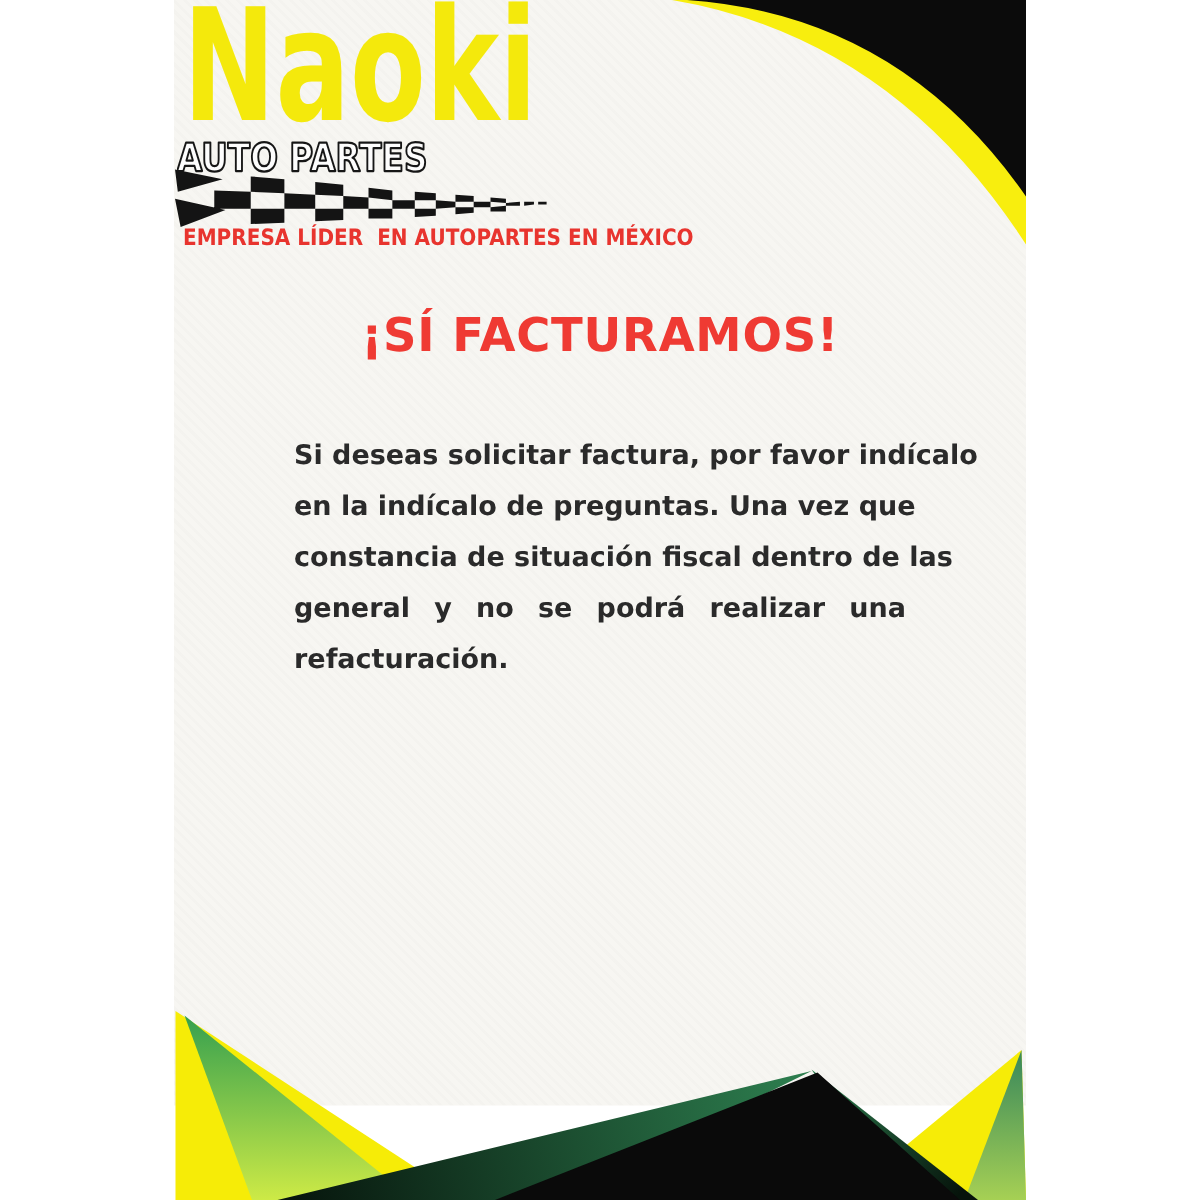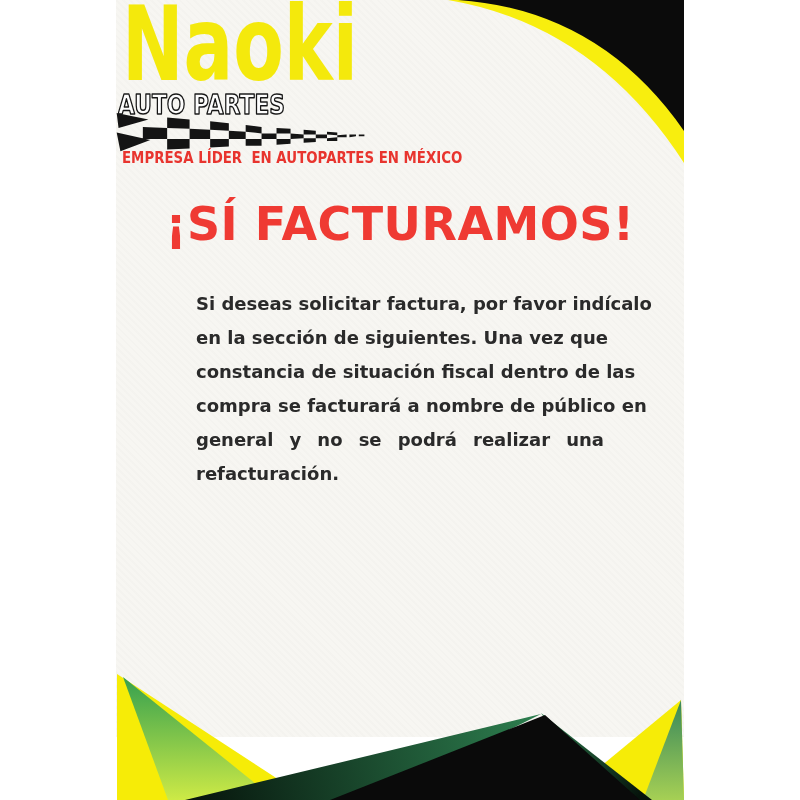--- a/index.html
+++ b/index.html
@@ -18,21 +18,21 @@
   .logo-svg{left:2px;top:0;width:260px;height:100px;}
   .subtitle-svg{left:2px;top:90px;width:190px;height:30px;}
   .flag-svg{left:0;top:112px;width:250px;height:43px;}
   .tagline{
     left:6px;top:149px;white-space:pre;
     font-size:15px;font-weight:bold;color:#e8342e;
     transform:scaleX(0.89);transform-origin:left top;line-height:18px;
   }
   .heading{
     left:0;top:204px;width:568px;text-align:center;
-    font-size:46px;font-weight:bold;letter-spacing:0.5px;
+    font-size:31px;font-weight:bold;letter-spacing:0.5px;
     color:#ef3a33;line-height:40px;
   }
   .body-block{
     left:80px;top:287px;width:408px;
     font-size:18px;font-weight:bold;color:#2a2a2a;
   }
   .jline{
     line-height:34px;text-align:justify;text-align-last:justify;
     -moz-text-align-last:justify;white-space:nowrap;
   }
@@ -92,23 +92,22 @@
              M249,24 L256,24 L256,26 L249,27 Z
              M259,24 L265,24 L265,26 L259,26 Z" fill="#141414"></path>
   </svg>
 
   <div class="abs tagline">EMPRESA LÍDER  EN AUTOPARTES EN MÉXICO</div>
 
   <div class="abs heading">¡SÍ FACTURAMOS!</div>
 
   <div class="abs body-block">
     <div class="jline">Si deseas solicitar factura, por favor indícalo</div>
-    <div class="jline">en la sección de siguientes. Una vez que</div>
+    <div class="jline">en la indícalo de preguntas. Una vez que</div>
     <div class="jline">constancia de situación fiscal dentro de las</div>
-    <div class="jline">compra se facturará a nombre de público en</div>
     <div class="jline">general y no se podrá realizar una</div>
     <div class="jline last">refacturación.</div>
   </div>
 
   <svg class="abs bottom-svg" viewBox="0 0 568 150" aria-hidden="true">
     <defs>
       <linearGradient id="gLeft" x1="0" y1="0" x2="0" y2="1">
         <stop offset="0" stop-color="#35a04f"></stop>
         <stop offset="1" stop-color="#cdea46"></stop>
       </linearGradient>

